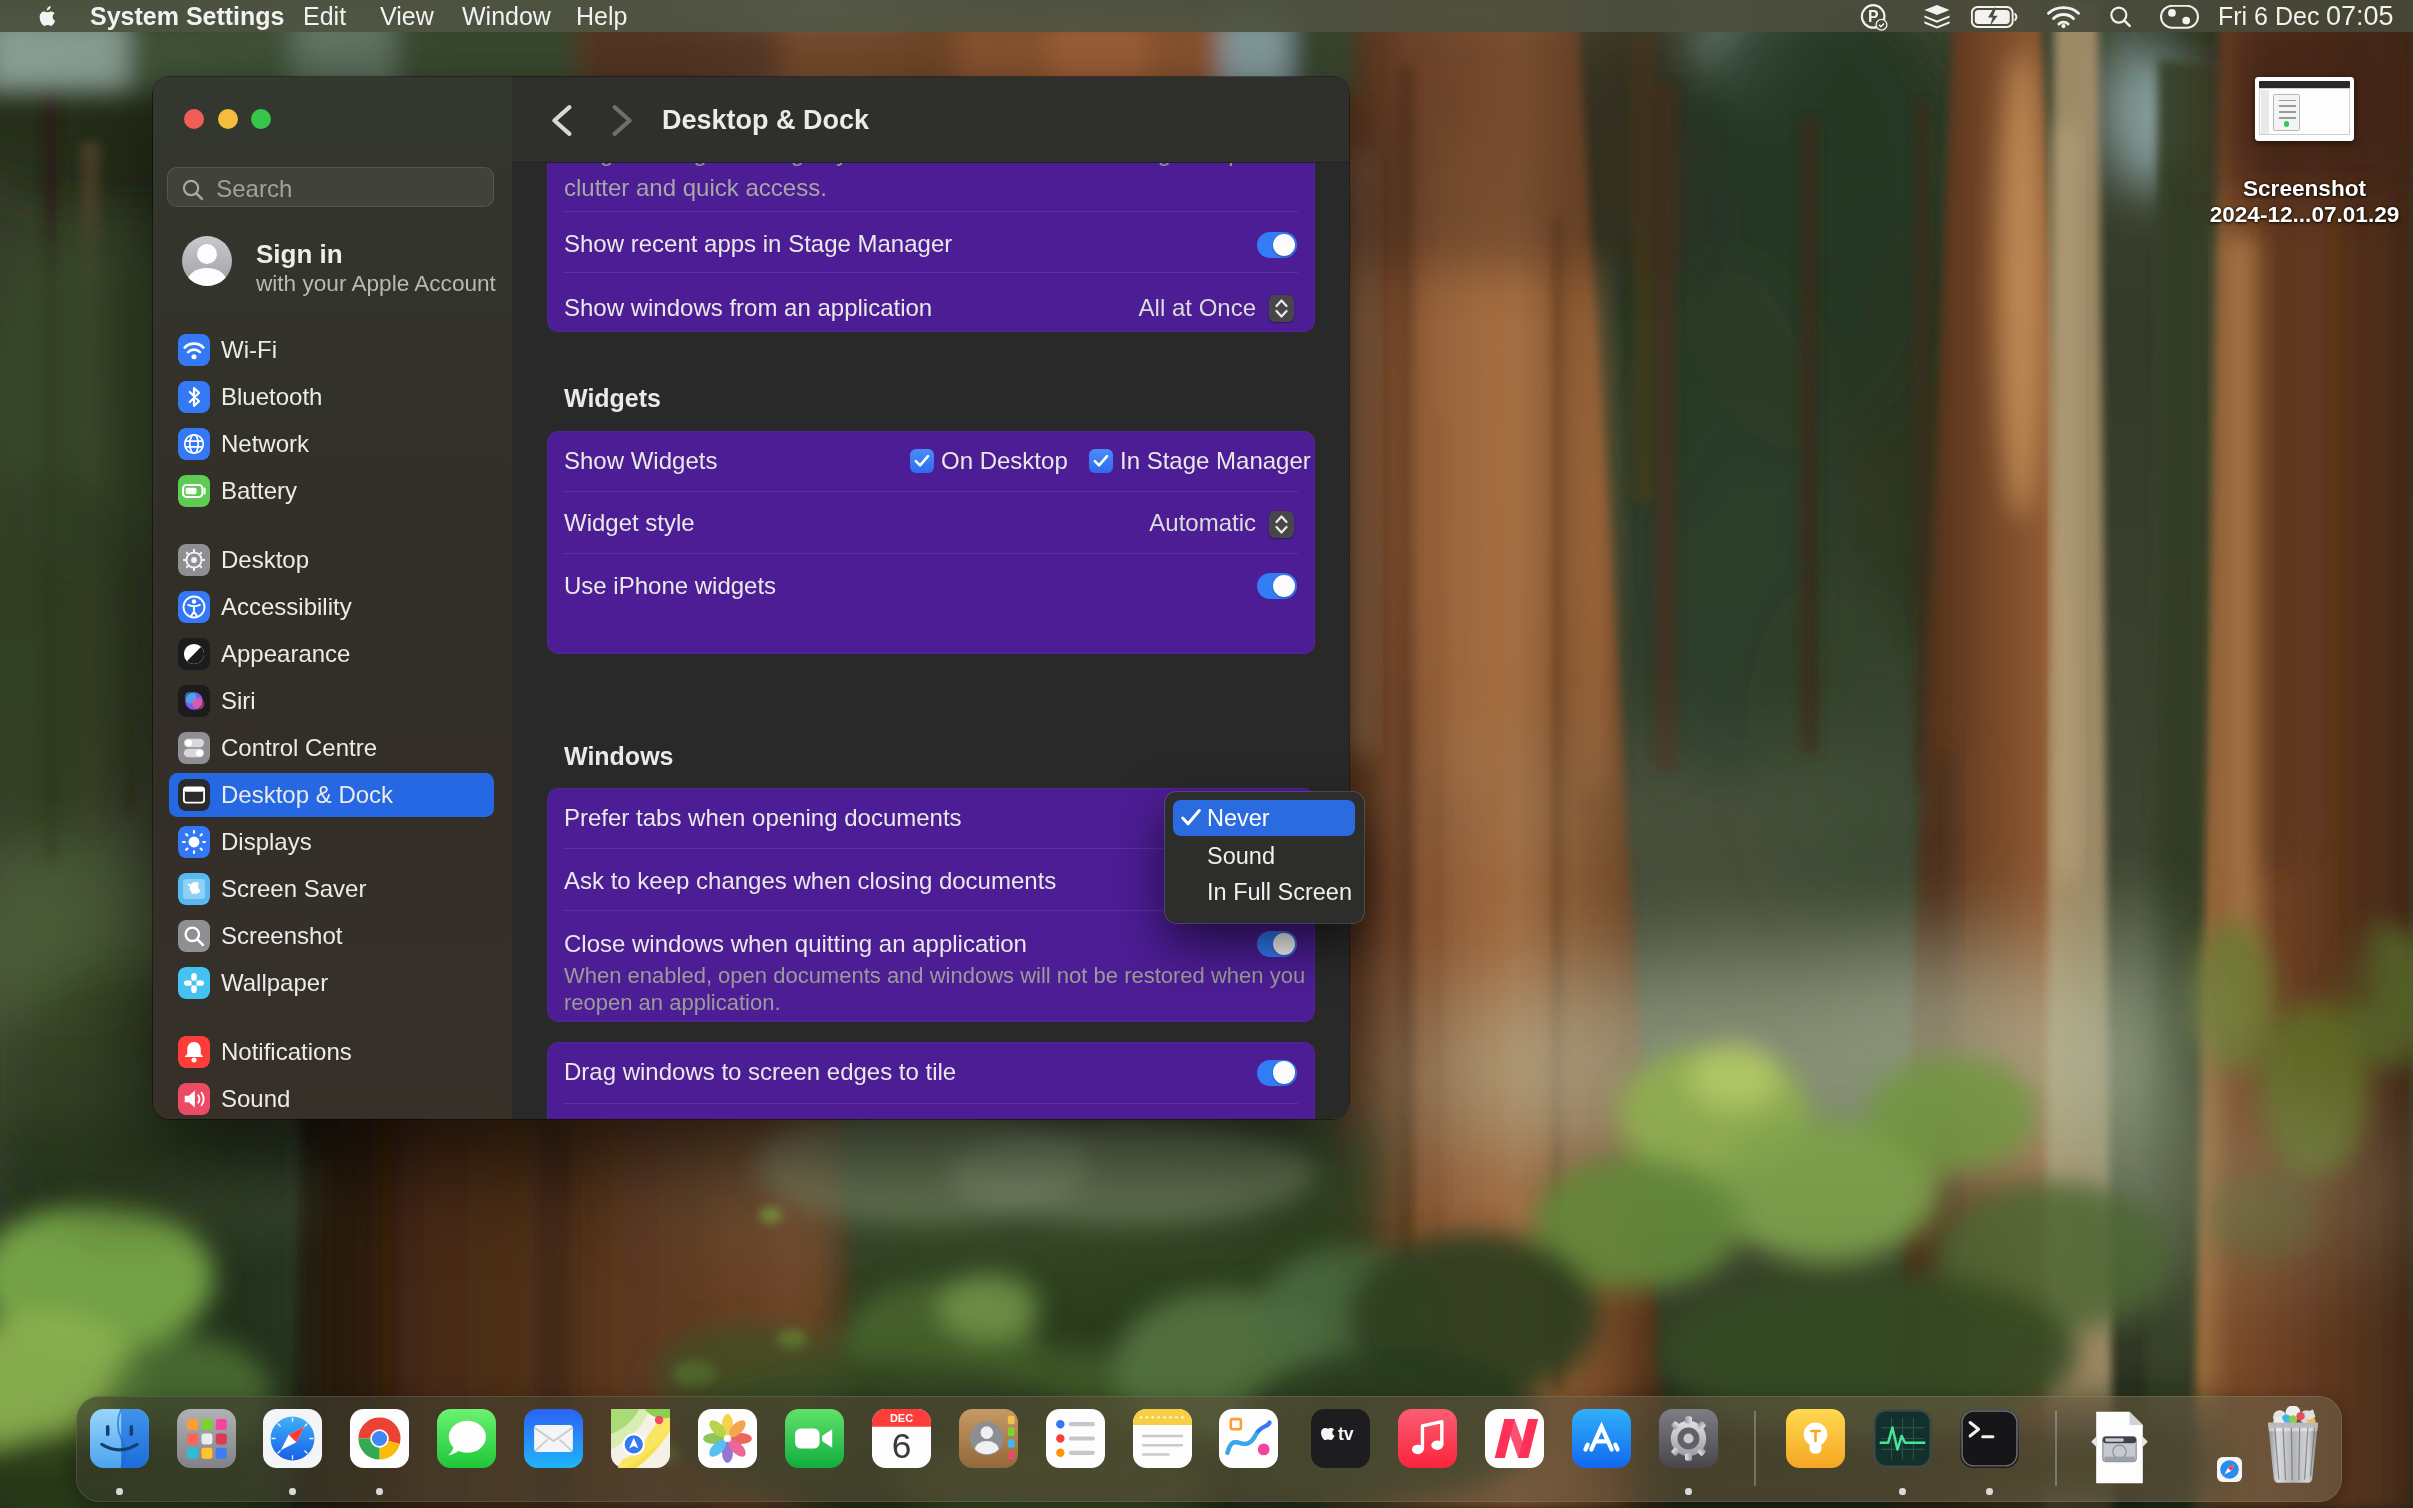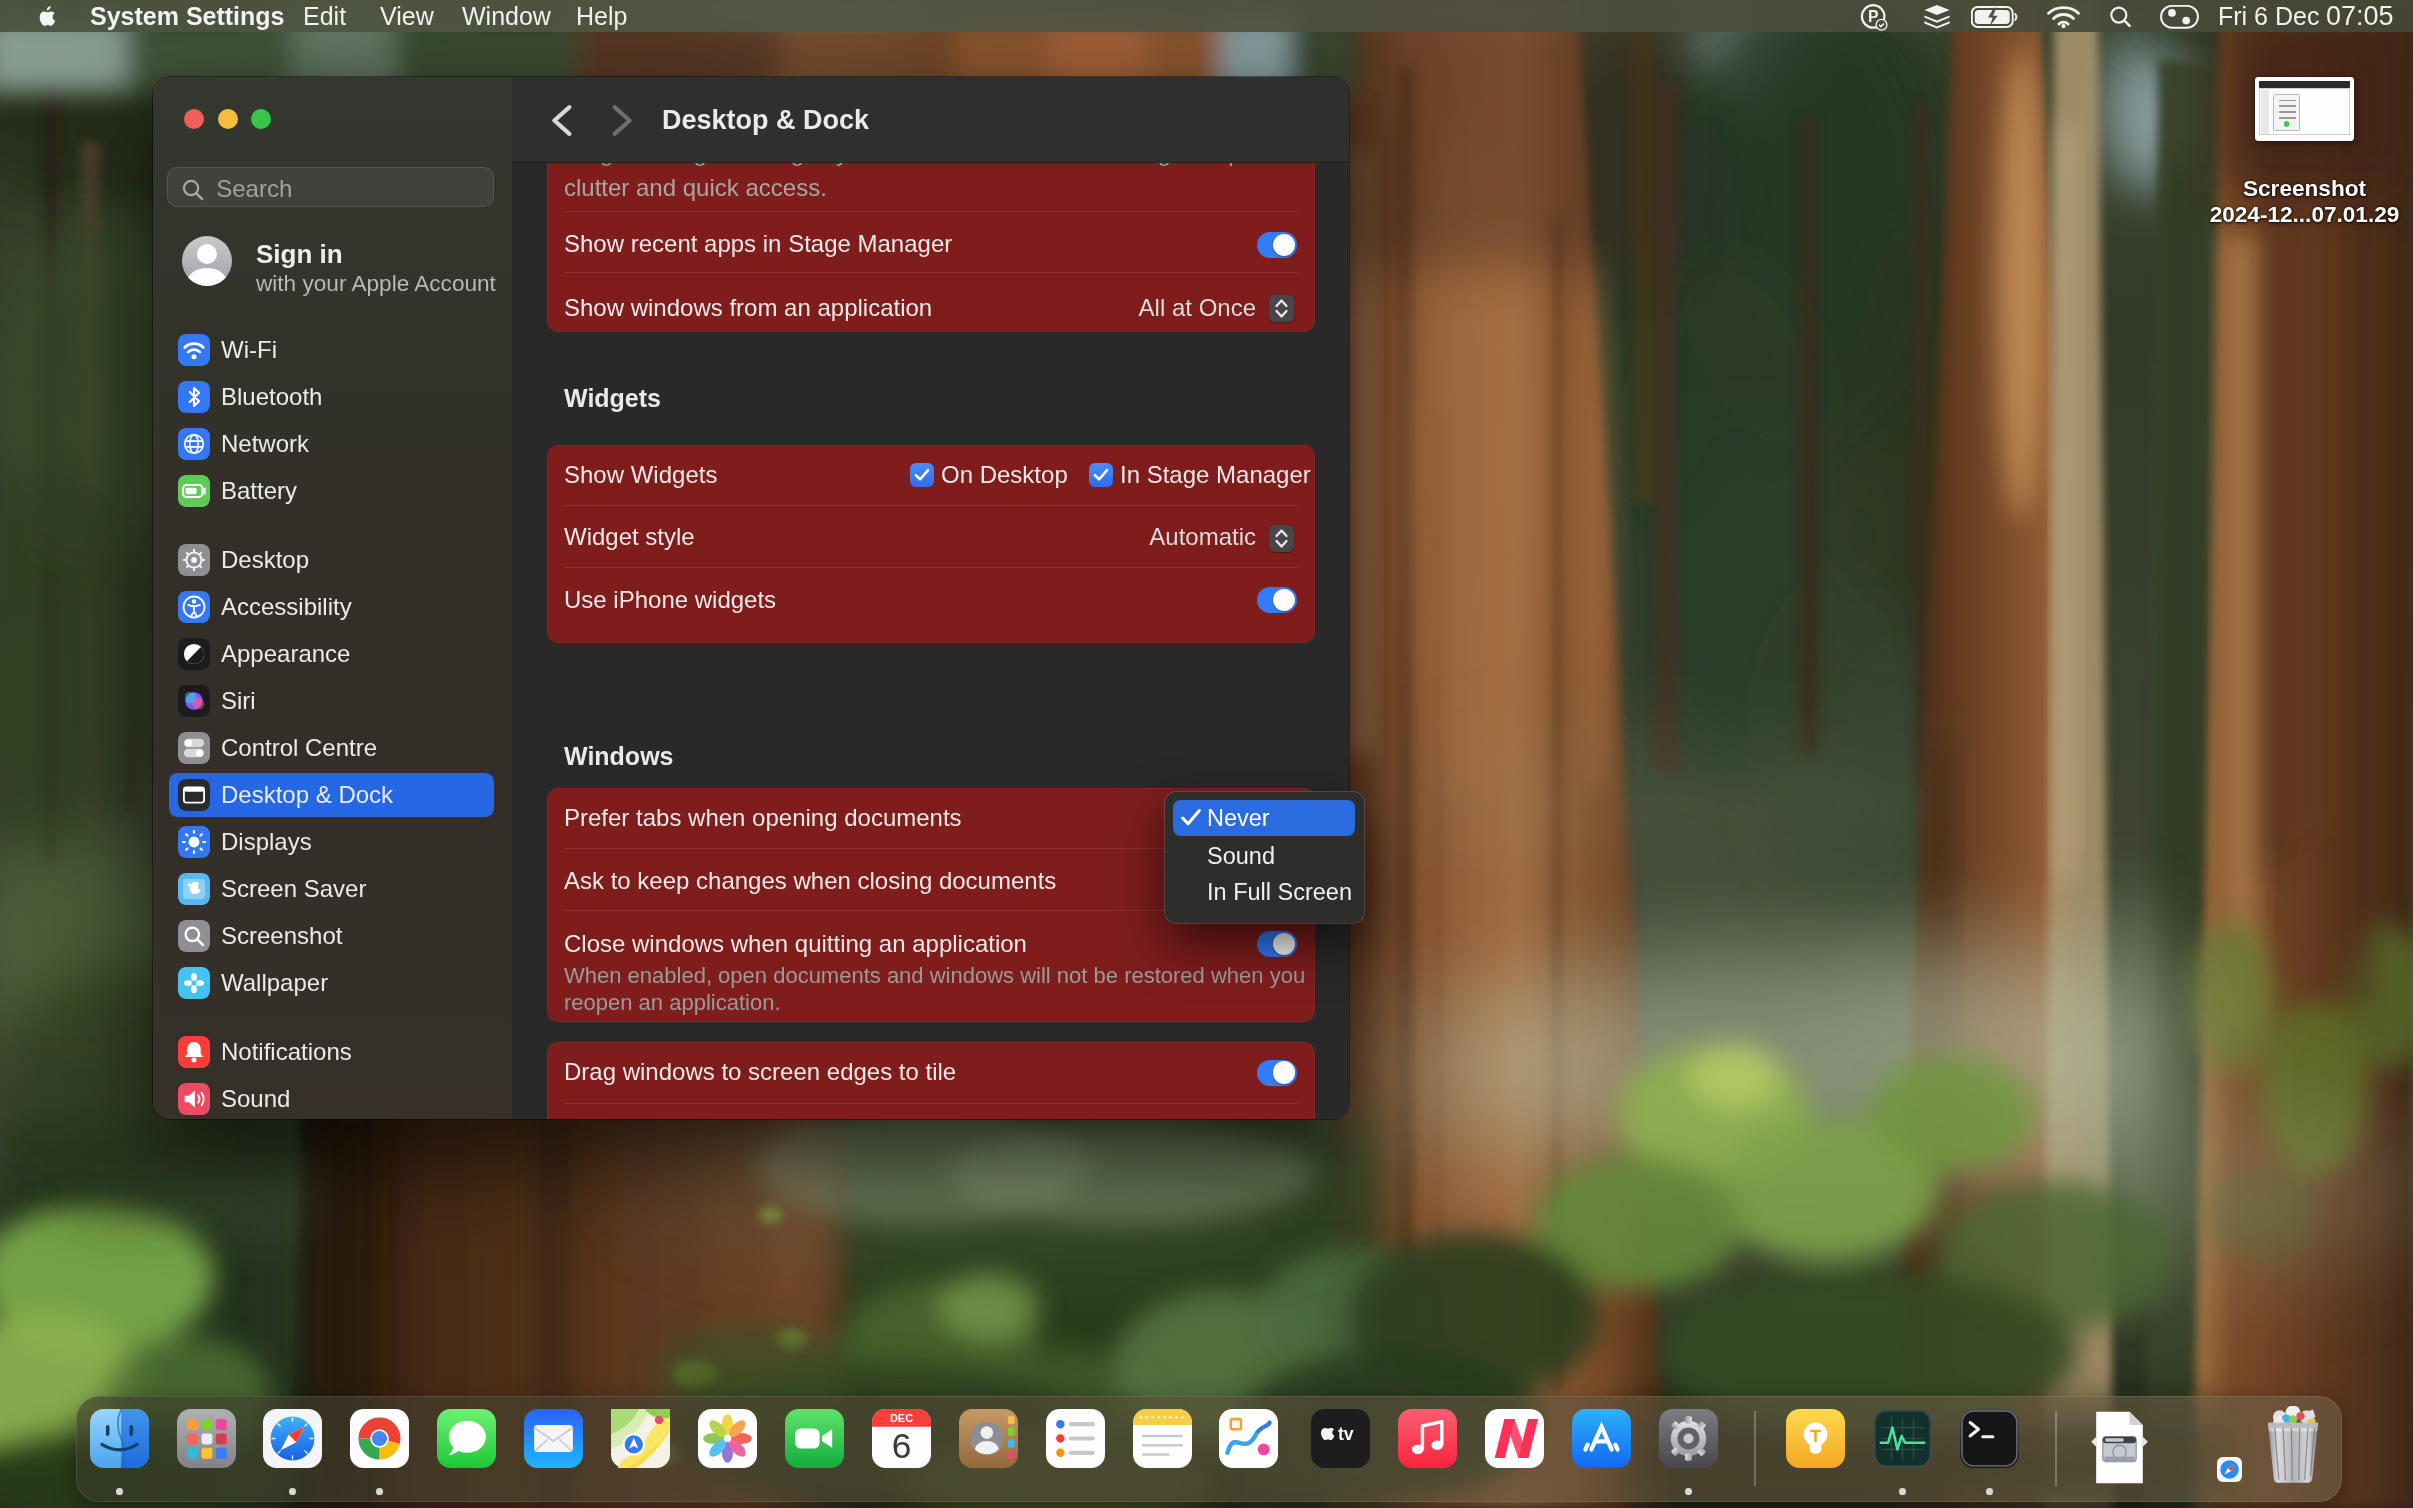--- a/index.html
+++ b/index.html
@@ -11,21 +11,21 @@
     background:linear-gradient(90deg, rgba(76,82,64,.94), rgba(82,86,68,.92) 35%, rgba(76,78,62,.92) 70%, rgba(70,72,56,.93));
     color:#f2f2f0; z-index:50; }
   .mtxt { position:absolute; top:0; height:32px; line-height:32px; font-size:25px; }
   
   #win { position:absolute; left:153px; top:77px; width:1196px; height:1042px; border-radius:17px;
      overflow:hidden; z-index:20; box-shadow:0 42px 101px rgba(0,0,0,.65), 0 0 0 0.8px rgba(0,0,0,.55), inset 0 0 0 0.8px rgba(255,255,255,.13); }
   #sidebar { position:absolute; left:0; top:0; width:359px; height:1042px;
      background:linear-gradient(180deg,#343830 0%, #33342b 18%, #322f28 45%, #332f28 70%, #363029 100%); }
   #content { position:absolute; left:359px; top:0; width:837px; height:1042px; background:#292929; }
   #titlebar { position:absolute; left:359px; top:0; width:837px; height:86px; background:#2f2f2e; border-bottom:1.7px solid #202020; z-index:30; }
-  .card { position:absolute; left:394px; background:#7f1d1d; border-radius:11.7px; box-shadow:inset 0 0 0 0.8px rgba(255,255,255,.055); overflow:hidden; }
+  .card { position:absolute; left:394px; background:#4c1d95; border-radius:11.7px; box-shadow:inset 0 0 0 0.8px rgba(255,255,255,.055); overflow:hidden; }
   .rowtxt { position:absolute; left:17px; font-size:24px; color:#e9e9e7; white-space:nowrap; }
   .divider { position:absolute; left:17px; right:17px; height:0.8px; background:rgba(255,255,255,.09); }
   .sechead { position:absolute; font-size:25px; font-weight:bold; color:#eaeae8; }
   
   .toggle { position:absolute; width:40px; height:26px; border-radius:13.4px; background:#327cf6; }
   .toggle::after { content:""; position:absolute; right:1.7px; top:1.7px; width:22.6px; height:22.6px; border-radius:50%; background:#fcfcfc; box-shadow:0 0.8px 1.7px rgba(0,0,0,.4);}
   
   .stepper { position:absolute; width:25px; height:27px; border-radius:5.9px; background:#47474a; box-shadow:0 0.8px 1.7px rgba(0,0,0,.35); }
   .rlabel { position:absolute; font-size:24px; color:#dcdcda; white-space:nowrap; }
   
@@ -522,21 +522,21 @@
       <div class="rlabel" style="right:59px;top:177px;">All at Once</div>
       <div class="stepper" style="left:722px;top:178px;">
         <svg width="25" height="27" viewBox="0 0 30 32">
             <path d="M9 13 L15 6.5 L21 13 M9 19 L15 25.5 L21 19" stroke="#e8e8e6" stroke-width="2.8" fill="none" stroke-linecap="round" stroke-linejoin="round"></path>
           </svg>
       </div>
     </div>
 
     <div class="sechead" style="left:411px;top:307px;">Widgets</div>
 
-    <div class="card" style="top:368px;width:768px;height:198px;">
+    <div class="card" style="top:354px;width:768px;height:223px;">
       <div class="rowtxt" style="top:16px;">Show Widgets</div>
       <div class="cbox" style="left:363px;top:18.4px;">
         <svg width="23.5" height="23.5" viewBox="0 0 28 28">
             <path d="M7 14.5 L12 19.5 L21.5 8.5" stroke="#fff" stroke-width="3" fill="none" stroke-linecap="round" stroke-linejoin="round"></path>
           </svg>
       </div>
       <div class="rowtxt" style="left:394px;top:16px;">On Desktop</div>
       <div class="cbox" style="left:542px;top:18.4px;">
         <svg width="23.5" height="23.5" viewBox="0 0 28 28">
             <path d="M7 14.5 L12 19.5 L21.5 8.5" stroke="#fff" stroke-width="3" fill="none" stroke-linecap="round" stroke-linejoin="round"></path>

